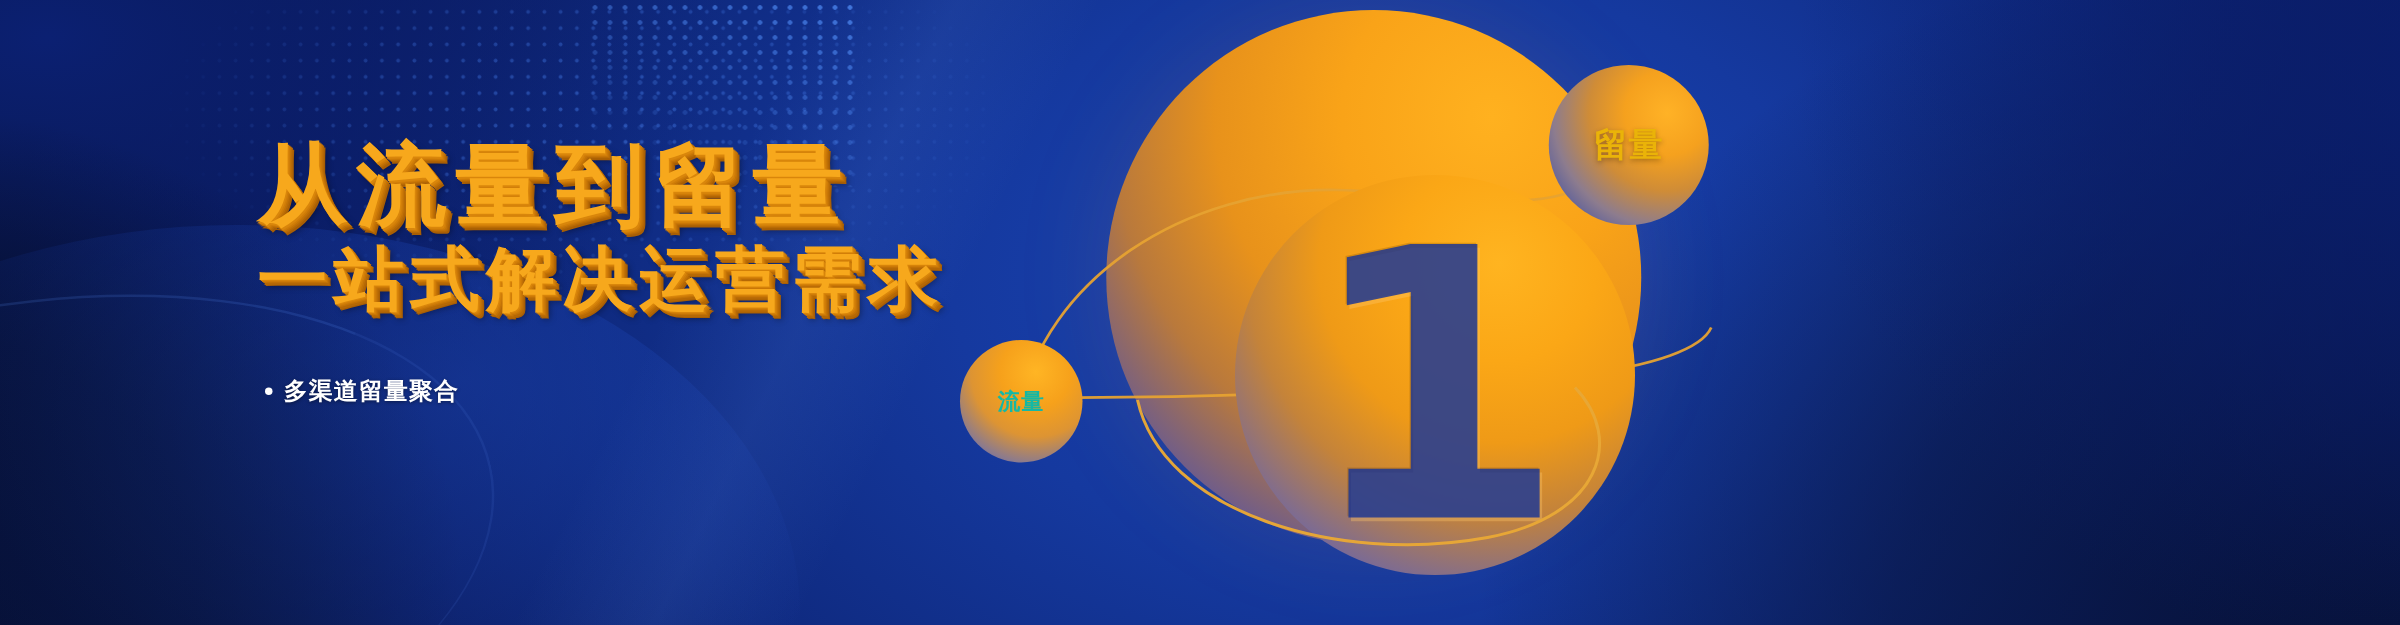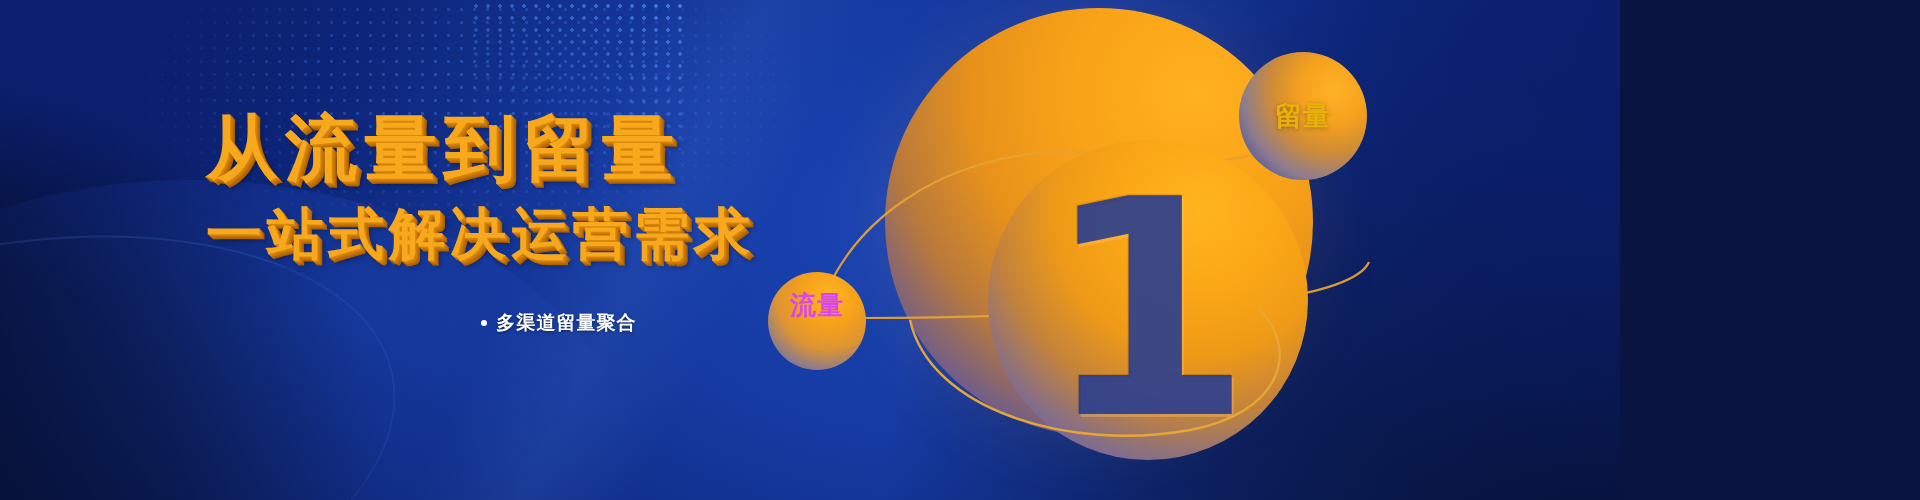--- a/index.html
+++ b/index.html
@@ -6,21 +6,21 @@
     margin: 0;
     padding: 0;
     background: #0a1440;
   }
   body {
     font-family: "Liberation Sans", "DejaVu Sans", sans-serif;
   }
 
   .banner {
     position: relative;
-    width: 1620px;
+    width: 1920px;
     height: 500px;
     overflow: hidden;
     background: #102a8a;
   }
 
   
   .bg-base {
     position: absolute;
     inset: 0;
     background:
@@ -119,30 +119,29 @@
       3px 3px 0 #c27206,
       4px 4px 0 #b56805,
       5px 5px 0 #a85e04,
       6px 6px 5px rgba(0,0,0,0.35);
   }
   .headline-1 {
     font-size: 72px;
   }
   .headline-2 {
     font-size: 56px;
-    margin-top: 22px;
+    margin-top: 12px;
     letter-spacing: 0.09em;
   }
   .bullets {
     margin-top: 48px;
     display: flex;
     align-items: center;
     gap: 38px;
     margin-left: 6px;
-    flex-direction: column;
   }
   .bullet {
     display: flex;
     align-items: center;
     gap: 9px;
     color: #ffffff;
     font-size: 19px;
     font-weight: 700;
     letter-spacing: 0.055em;
     white-space: nowrap;
@@ -209,28 +208,28 @@
   .orb-small {
     left: 28px;
     top: 272px;
     width: 98px;
     height: 98px;
     background: radial-gradient(circle at 62% 26%, #ffb524 0%, #f6a11b 30%, #dd9433 55%, #8a7a8f 78%, #3e4b9d 95%, #2c3a98 100%);
   }
   .orb-small-label {
     position: absolute;
     left: 28px;
-    top: 256px;
+    top: 272px;
     width: 98px;
     height: 98px;
     display: flex;
     align-items: center;
     justify-content: center;
-    color: #d946ef;
-    font-size: 26px;
+    color: #14b8a6;
+    font-size: 18px;
     font-weight: 700;
     letter-spacing: 0.04em;
     font-family: "DejaVu Sans", "Liberation Sans", sans-serif;
   }
   
   .orb-tr {
     left: 499px;
     top: 52px;
     width: 128px;
     height: 128px;

